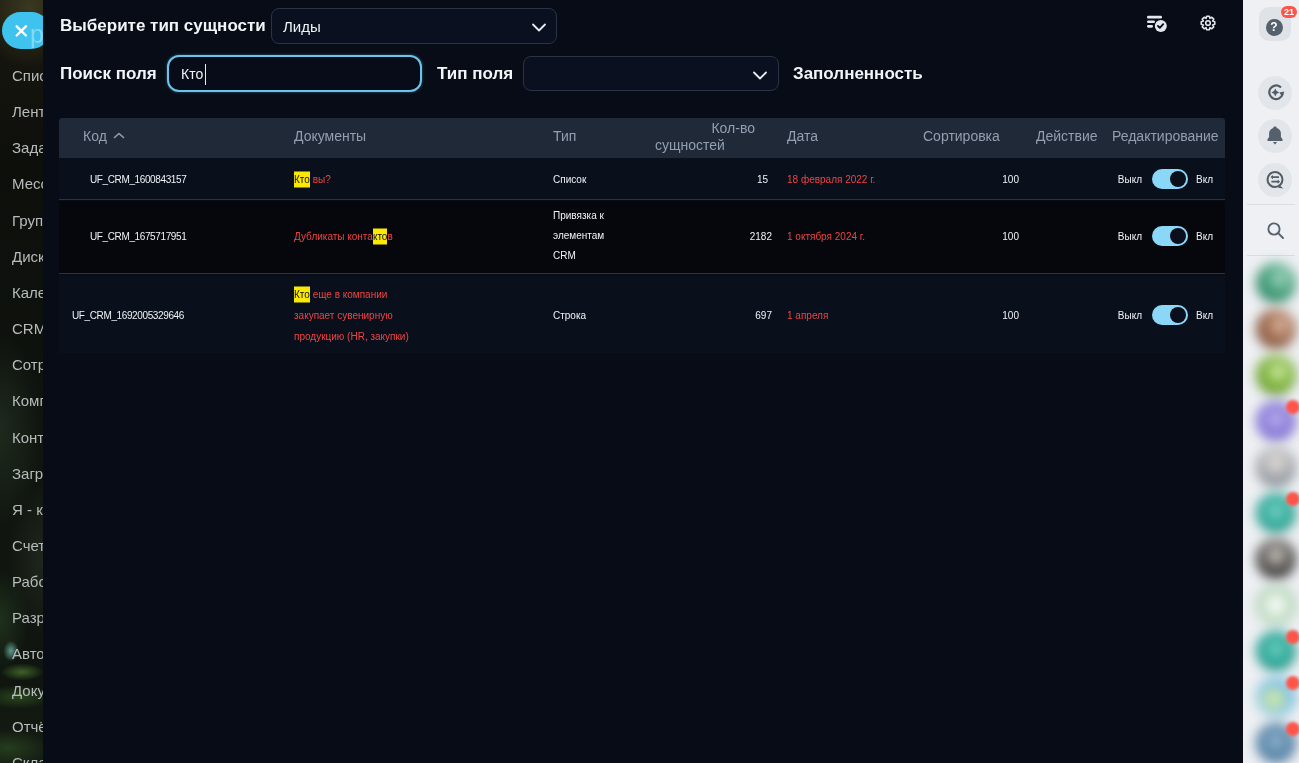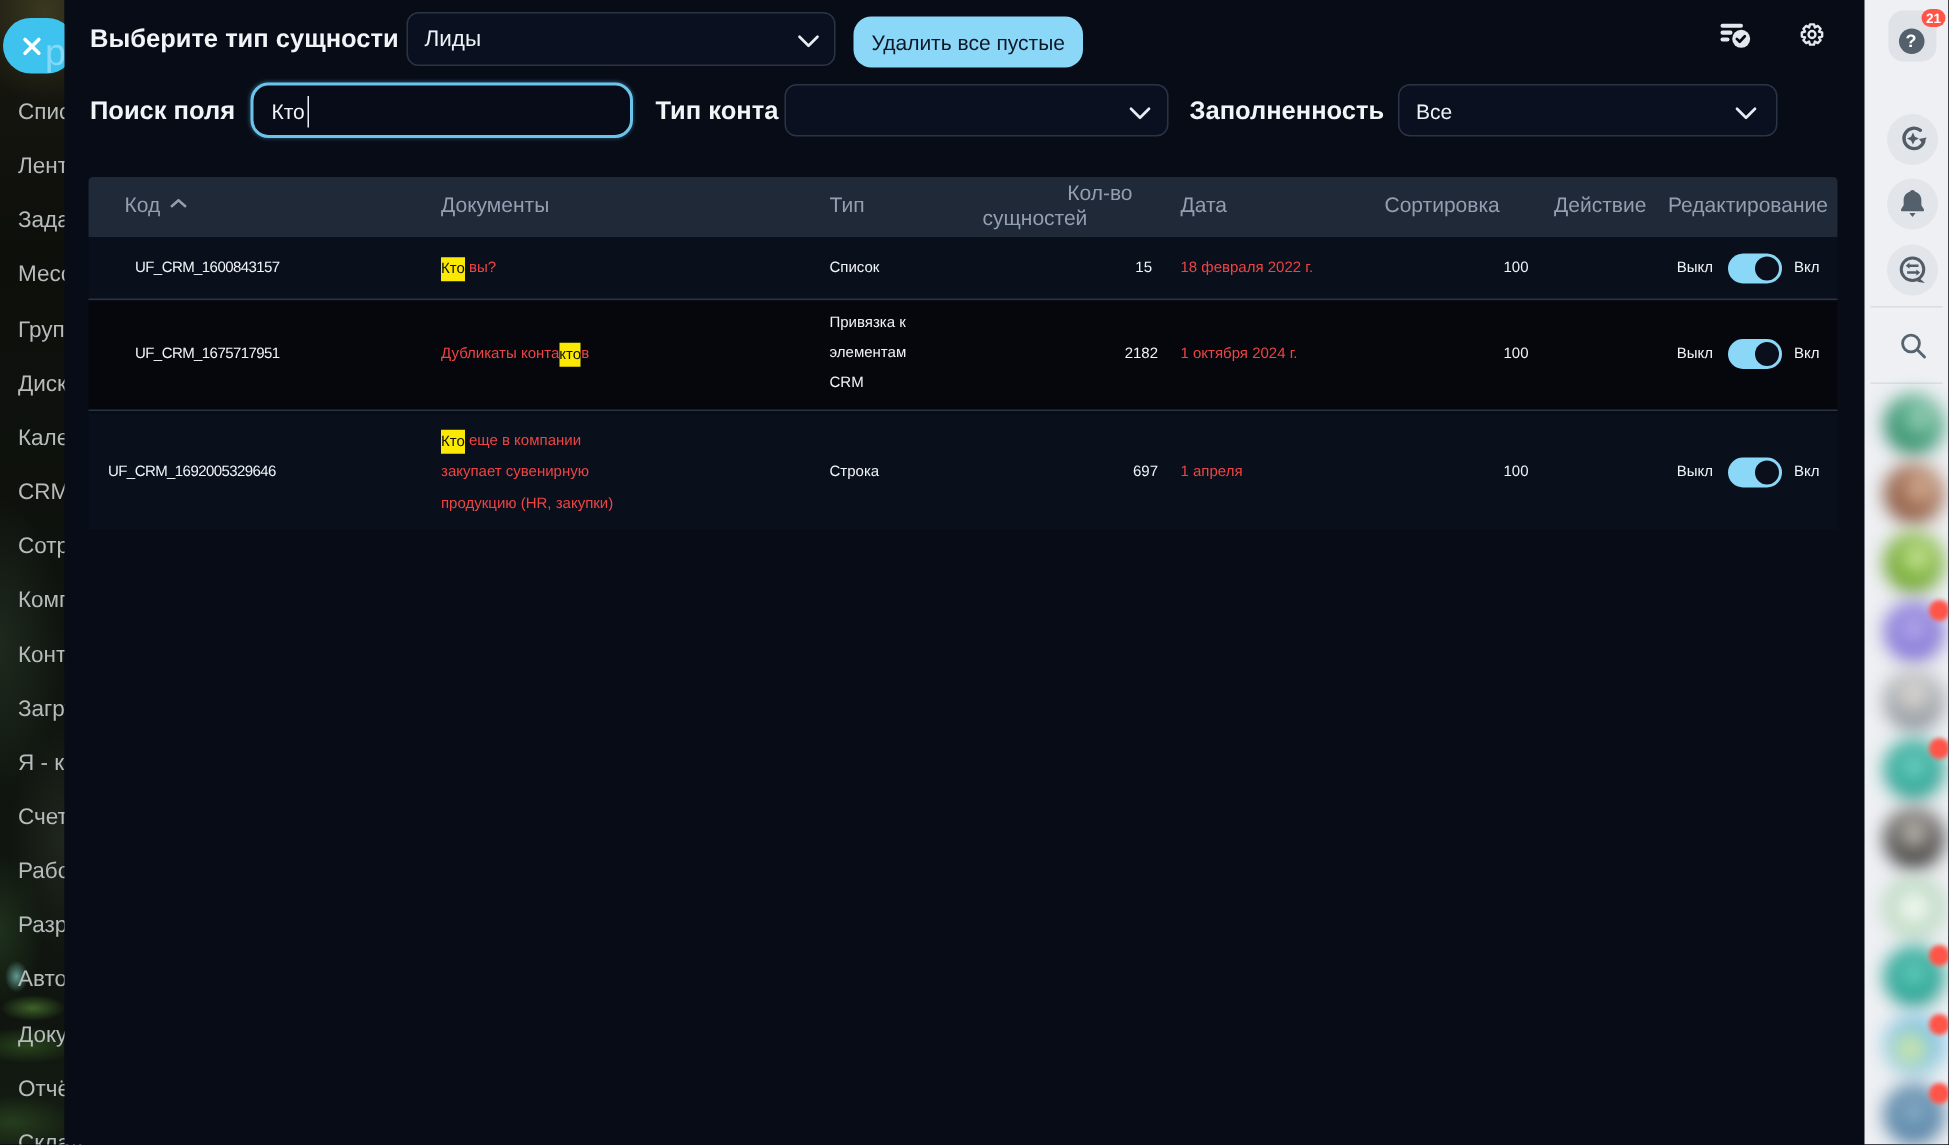--- a/index.html
+++ b/index.html
@@ -92,52 +92,45 @@
     </div>
 
   <div id="panel" class="abs">
     <div class="lbl" style="left:17px;top:26px">Выберите тип сущности</div>
     <div class="sel" style="left:228px;top:8px;width:286px;height:36px">
       <div class="tx">Лиды</div>
       <svg class="chev" style="right:9px;top:14px" width="16" height="9" viewBox="0 0 16 9">
           <path d="M2 1.5 L8 7.5 L14 1.5" stroke="#e8ecf2" stroke-width="1.8" fill="none" stroke-linecap="round" stroke-linejoin="round"></path>
         </svg>
     </div>
-    <div id="btn-del">Удалить все пустые</div>
 
     <svg class="abs" style="left:1103px;top:14px" width="22" height="22" viewBox="0 0 22 22">
       <rect x="1" y="1.8" width="15" height="2.7" rx="1.35" fill="#e3e8ee"></rect>
       <rect x="1" y="6.4" width="8" height="2.7" rx="1.35" fill="#e3e8ee"></rect>
       <rect x="1" y="11" width="6" height="2.7" rx="1.35" fill="#e3e8ee"></rect>
       <circle cx="14.8" cy="11.9" r="6" fill="#e3e8ee"></circle>
       <path d="M11.9 11.9 l1.9 1.9 3.4-3.6" stroke="#070b16" stroke-width="1.8" fill="none" stroke-linecap="round" stroke-linejoin="round"></path>
     </svg>
     <svg class="abs" style="left:1153px;top:11px" width="24" height="24" viewBox="0 0 24 24">
       <path d="M10.09 7.38 L10.65 5.23 L13.35 5.23 L13.91 7.38 L15.83 6.26 L17.74 8.17 L16.62 10.09 L18.77 10.65 L18.77 13.35 L16.62 13.91 L17.74 15.83 L15.83 17.74 L13.91 16.62 L13.35 18.77 L10.65 18.77 L10.09 16.62 L8.17 17.74 L6.26 15.83 L7.38 13.91 L5.23 13.35 L5.23 10.65 L7.38 10.09 L6.26 8.17 L8.17 6.26 Z" fill="none" stroke="#e3e8ee" stroke-width="1.6" stroke-linejoin="round"></path>
       <circle cx="12" cy="12" r="2.3" fill="none" stroke="#e3e8ee" stroke-width="1.6"></circle>
     </svg>
 
     <div class="lbl" style="left:17px;top:73.5px">Поиск поля</div>
     <div id="inp">
         <div class="tx">Кто</div>
         <div class="caret"></div>
       </div>
-    <div class="lbl" style="left:394px;top:73.5px">Тип конта</div>
+    <div class="lbl" style="left:394px;top:73.5px">Тип поля</div>
     <div class="sel" style="left:480px;top:56px;width:256px;height:35px">
       <svg class="chev" style="right:10px;top:14px" width="16" height="9" viewBox="0 0 16 9">
           <path d="M2 1.5 L8 7.5 L14 1.5" stroke="#e8ecf2" stroke-width="1.8" fill="none" stroke-linecap="round" stroke-linejoin="round"></path>
         </svg>
     </div>
     <div class="lbl" style="left:750px;top:73.5px">Заполненность</div>
-    <div class="sel" style="left:889px;top:56px;width:253px;height:35px">
-      <div class="tx" style="font-size:14px">Все</div>
-      <svg class="chev" style="right:12px;top:14px" width="16" height="9" viewBox="0 0 16 9">
-          <path d="M2 1.5 L8 7.5 L14 1.5" stroke="#e8ecf2" stroke-width="1.8" fill="none" stroke-linecap="round" stroke-linejoin="round"></path>
-        </svg>
-    </div>
 
     <div id="thead">
       <div class="h" style="left:24px;top:18px">Код</div>
       <svg class="abs" style="left:54px;top:13.5px" width="12" height="7" viewBox="0 0 12 7">
           <path d="M1.5 5.5 L6 1.5 L10.5 5.5" stroke="#939fb1" stroke-width="1.6" fill="none" stroke-linecap="round" stroke-linejoin="round"></path>
         </svg>
       <div class="h" style="left:235px;top:18px">Документы</div>
       <div class="h" style="left:494px;top:18px">Тип</div>
       <div class="h" style="left:596px;top:9.5px;width:100px;text-align:right">Кол-во</div>
       <div class="h" style="left:596px;top:26.5px;width:100px;">сущностей</div>

